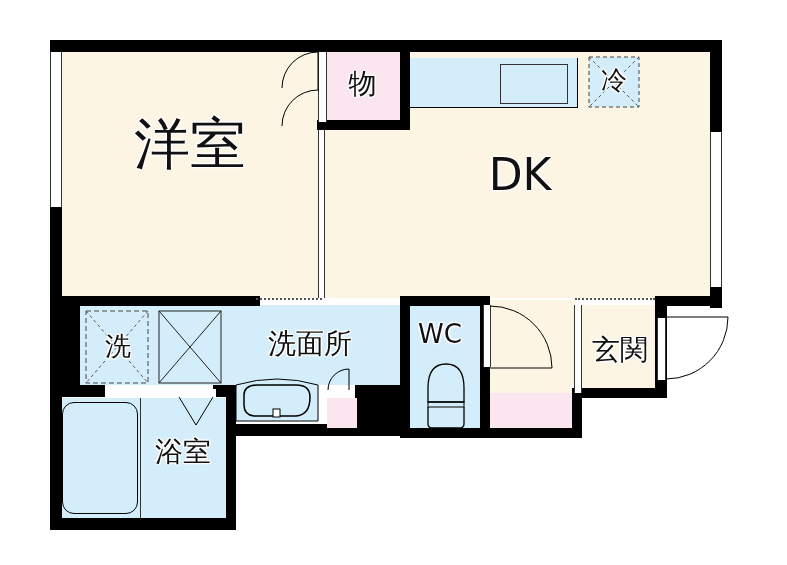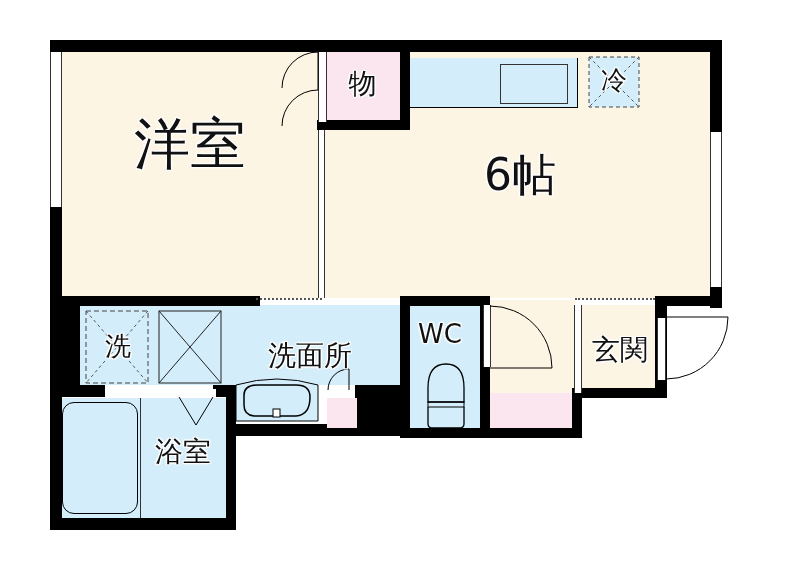--- a/index.html
+++ b/index.html
@@ -116,21 +116,21 @@
 
 <div class="abs win" style="left:657px;top:318px;width:9px;height:62px;"></div>
 <svg class="abs" style="left:666px;top:316px;" width="66" height="66" viewBox="0 0 66 66">
   <path d="M0 1 L62 1 A62 62 0 0 1 0 63" fill="none" stroke="#000"></path>
 </svg>
 
 <div class="label" style="left:100px;top:112px;width:180px;font-size:56px;">
   <div>洋室</div>
 </div>
 <div class="label" style="left:440px;top:150px;width:160px;font-size:44px;">
-  <div>6帖</div>
+  <div>DK</div>
 </div>
 <div class="label" style="left:330px;top:68px;width:65px;font-size:28px;">物</div>
 <div class="label" style="left:588px;top:66px;width:52px;font-size:26px;">冷</div>
 <div class="label" style="left:88px;top:332px;width:60px;font-size:26px;">洗</div>
-<div class="label" style="left:250px;top:328px;width:120px;font-size:28px;margin-top:12px;">洗面所</div>
+<div class="label" style="left:250px;top:328px;width:120px;font-size:28px;">洗面所</div>
 <div class="label" style="left:140px;top:436px;width:86px;font-size:28px;">浴室</div>
 <div class="label" style="left:410px;top:320px;width:60px;font-size:26px;">WC</div>
 <div class="label" style="left:580px;top:334px;width:80px;font-size:28px;">玄関</div>
 
 </body></html>

